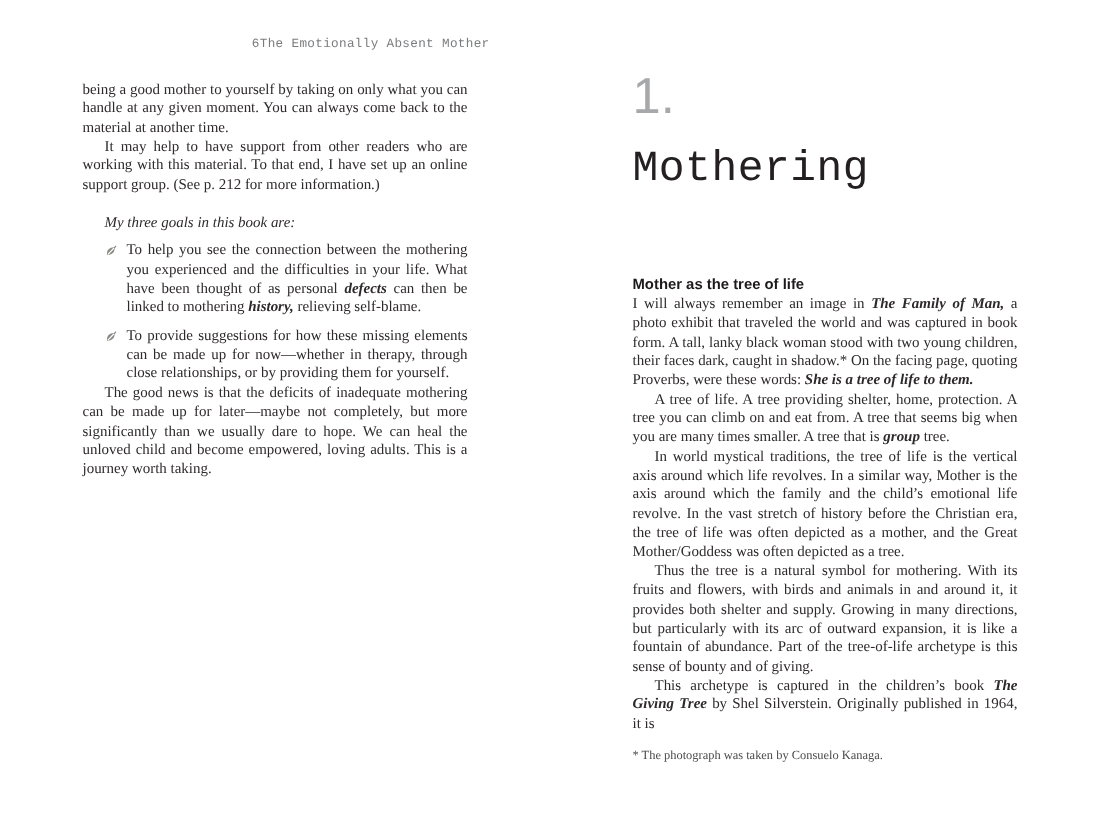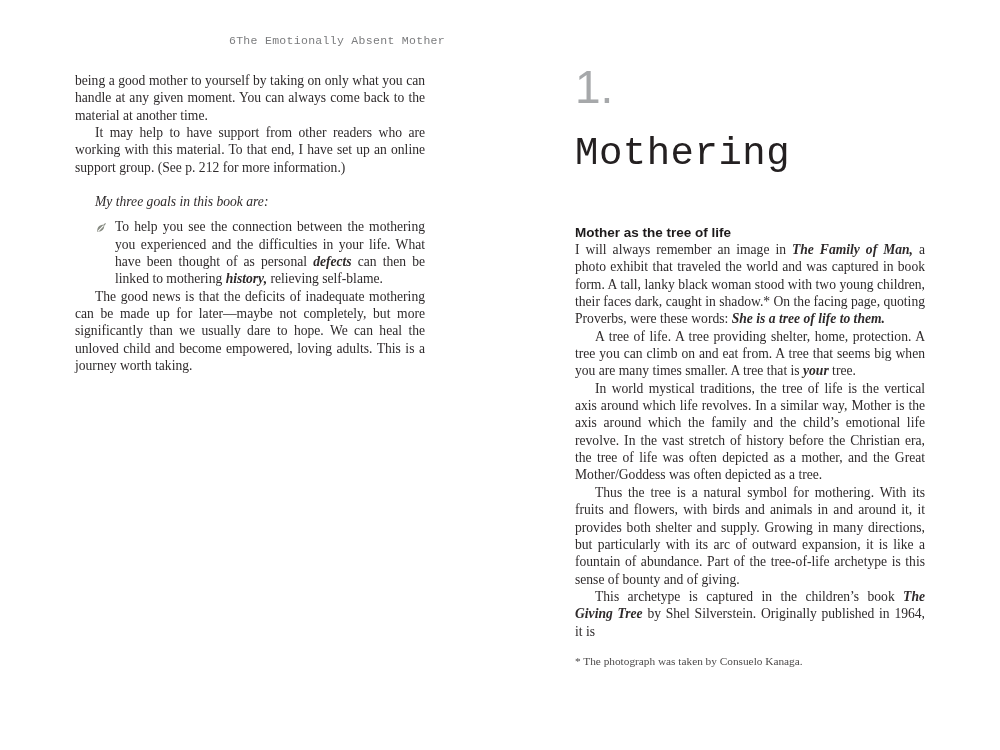--- a/index.html
+++ b/index.html
@@ -80,21 +80,21 @@
     color: #a6a8aa;
   }
   .chapter-title {
     margin-top: 26px;
     font-family: Liberation Mono, monospace;
     font-size: 39px;
     line-height: 36px;
     letter-spacing: 0.5px;
     color: #242021;
   }
-  .section { margin-top: 52px; }
+  .section { margin-top: 78px; }
   .section-heading {
     font-family: "Liberation Sans", sans-serif;
     font-weight: bold;
     font-size: 13.5px;
     line-height: 17px;
     color: #1d1a1b;
     margin: 0;
   }
   .footnote {
     margin-top: 14px;
@@ -125,33 +125,43 @@
         <span class="leaf">
           <svg width="11" height="11" viewBox="0 0 12 12">
             <path d="M10 2 C5.5 1.6 2 4.4 2.4 9.6 C7.6 10 10.6 6.4 10 2 Z" fill="#868a81"></path>
             <path d="M10.6 1.4 L3.2 9.2" stroke="#ffffff" stroke-width="1.2" fill="none"></path>
             <path d="M11.5 0.5 L9.3 2.9" stroke="#868a81" stroke-width="1.2" fill="none"></path>
           </svg>
         </span>
         <span>To help you see the connection between the mothering you experienced and the difficulties in your life. What have been thought of as personal <i>defects</i> can then be linked to mothering <i>history,</i> relieving self-blame.</span>
       </div>
 
+      <div class="goal-item">
+        <span class="leaf">
+          <svg width="11" height="11" viewBox="0 0 12 12">
+            <path d="M10 2 C5.5 1.6 2 4.4 2.4 9.6 C7.6 10 10.6 6.4 10 2 Z" fill="#868a81"></path>
+            <path d="M10.6 1.4 L3.2 9.2" stroke="#ffffff" stroke-width="1.2" fill="none"></path>
+            <path d="M11.5 0.5 L9.3 2.9" stroke="#868a81" stroke-width="1.2" fill="none"></path>
+          </svg>
+        </span>
+        <span>To provide suggestions for how these missing elements can be made up for now—whether in therapy, through close relationships, or by providing them for yourself.</span>
+      </div>
     </div>
 
     <p class="indent closing">The good news is that the deficits of inadequate mothering can be made up for later—maybe not completely, but more significantly than we usually dare to hope. We can heal the unloved child and become empowered, loving adults. This is a journey worth taking.</p>
   </div>
 
   <div class="right-col">
     <div class="chapter-number">1.</div>
     <div class="chapter-title">Mothering</div>
 
     <div class="section bodytext">
       <h3 class="section-heading">Mother as the tree of life</h3>
       <p>I will always remember an image in <i>The Family of Man,</i> a photo exhibit that traveled the world and was captured in book form. A tall, lanky black woman stood with two young children, their faces dark, caught in shadow.* On the facing page, quoting Proverbs, were these words: <i>She is a tree of life to them.</i></p>
-      <p class="indent">A tree of life. A tree providing shelter, home, protection. A tree you can climb on and eat from. A tree that seems big when you are many times smaller. A tree that is <i>your</i> tree.</p>
+      <p class="indent">A tree of life. A tree providing shelter, home, protection. A tree you can climb on and eat from. A tree that seems big when you are many times smaller. A tree that is <i>group</i> tree.</p>
       <p class="indent">In world mystical traditions, the tree of life is the vertical axis around which life revolves. In a similar way, Mother is the axis around which the family and the child’s emotional life revolve. In the vast stretch of history before the Christian era, the tree of life was often depicted as a mother, and the Great Mother/Goddess was often depicted as a tree.</p>
       <p class="indent">Thus the tree is a natural symbol for mothering. With its fruits and flowers, with birds and animals in and around it, it provides both shelter and supply. Growing in many directions, but particularly with its arc of outward expansion, it is like a fountain of abundance. Part of the tree-of-life archetype is this sense of bounty and of giving.</p>
       <p class="indent">This archetype is captured in the children’s book <i>The Giving Tree</i> by Shel Silverstein. Originally published in 1964, it is</p>
       <div class="footnote">* The photograph was taken by Consuelo Kanaga.</div>
     </div>
   </div>
 
 </div>
 
 </body></html>

